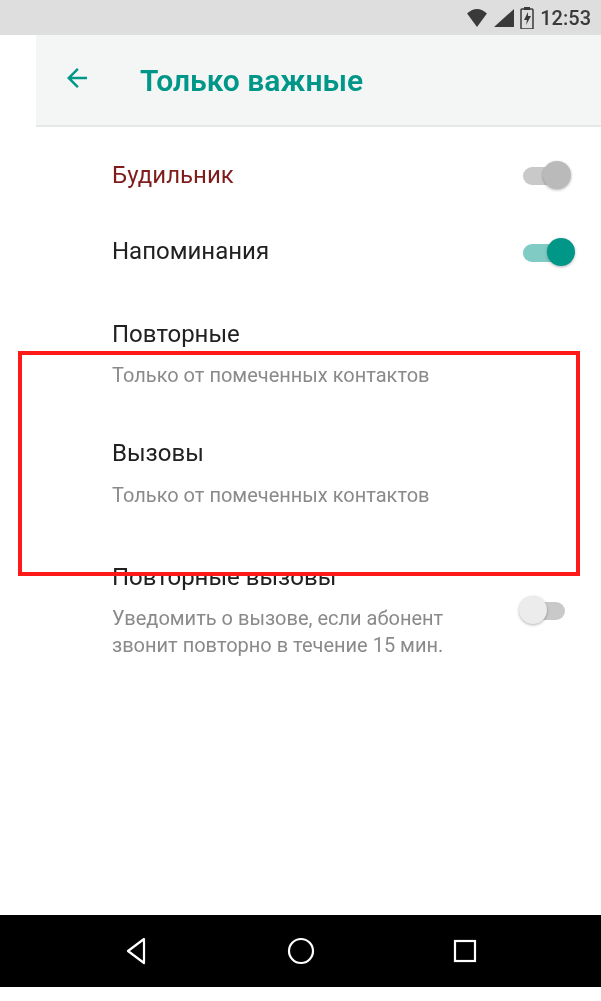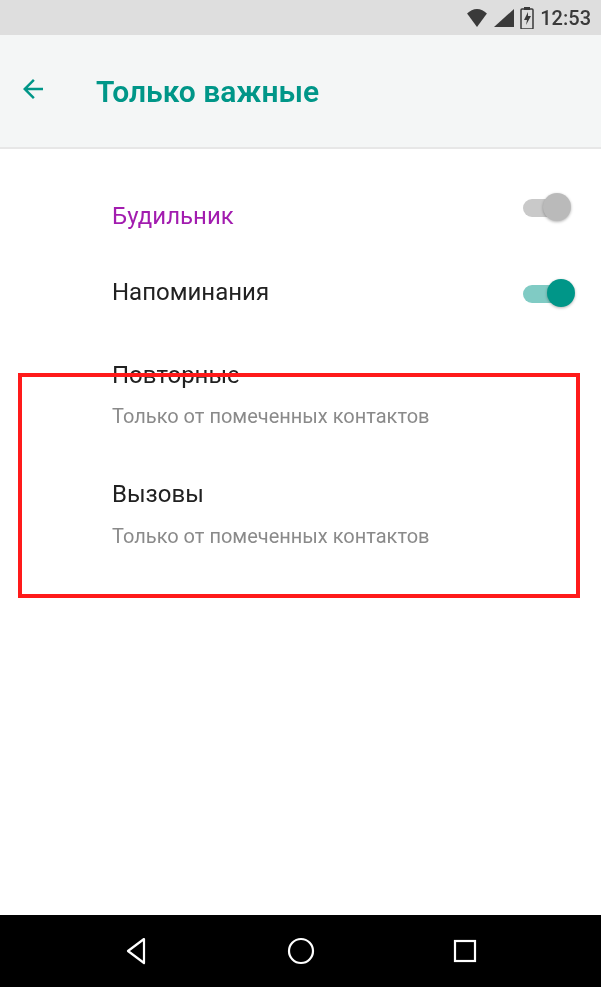--- a/index.html
+++ b/index.html
@@ -12,41 +12,42 @@
     align-items: center;
     justify-content: flex-end;
     padding: 0 10px;
     gap: 6px;
     color: #3a3a3a;
   }
   .status-bar .time { font-size: 20px; font-weight: 500; margin-left: 0; }
   .status-icon { display: inline-flex; align-items: center; }
 
   .app-bar {
-    height: 114px;
+    height: 92px;
     background: #f4f6f6;
     display: flex;
     align-items: center;
-    padding: 0 18px;
+    padding: 0 26px;
     border-bottom: 2px solid #e7e7e7;
+    margin-left: 36px;
   }
   .back-arrow { color: #009688; margin-right: 48px; }
   .app-title { color: #009688; font-size: 30px; font-weight: 600; }
 
   .content { padding-top: 10px; position: relative; }
 
   .setting-row {
     display: flex;
     align-items: center;
     padding: 22px 28px 22px 112px;
     min-height: 76px;
   }
   .setting-text { flex: 1; }
   .setting-title { font-size: 24px; color: #212121; line-height: 1.35; }
-  .setting-title.disabled { color: #a21caf; margin-top: 19px; }
+  .setting-title.disabled { color: #7f1d1d; }
   .setting-subtitle { font-size: 20px; color: #8a8a8a; margin-top: 12px; line-height: 1.35; }
 
   .switch {
     position: relative;
     width: 52px;
     height: 30px;
     flex-shrink: 0;
   }
   .switch-track {
     position: absolute;
@@ -153,20 +154,30 @@
     </div>
   </div>
 
   <div class="setting-row" style="padding-top:24px;padding-bottom:28px;">
     <div class="setting-text">
       <div class="setting-title">Вызовы</div>
       <div class="setting-subtitle">Только от помеченных контактов</div>
     </div>
   </div>
 
+  <div class="setting-row" style="padding-top:24px;">
+    <div class="setting-text" style="padding-right:20px;">
+      <div class="setting-title">Повторные вызовы</div>
+      <div class="setting-subtitle">Уведомить о вызове, если абонент звонит повторно в течение 15 мин.</div>
+    </div>
+    <div class="switch off-gray">
+      <div class="switch-track"></div>
+        <div class="switch-thumb"></div>
+    </div>
+  </div>
 
   <div class="highlight-box" style="top:224px; left:18px; width:562px; height:225px;"></div>
 </div>
 
 <div class="nav-bar">
   <span class="nav-btn">
     <svg width="30" height="30" viewBox="0 0 30 30">
         <path d="M22 3 L6 15 L22 27 Z" fill="none" stroke="#fff" stroke-width="2.2" stroke-linejoin="round"></path>
       </svg>
   </span>

